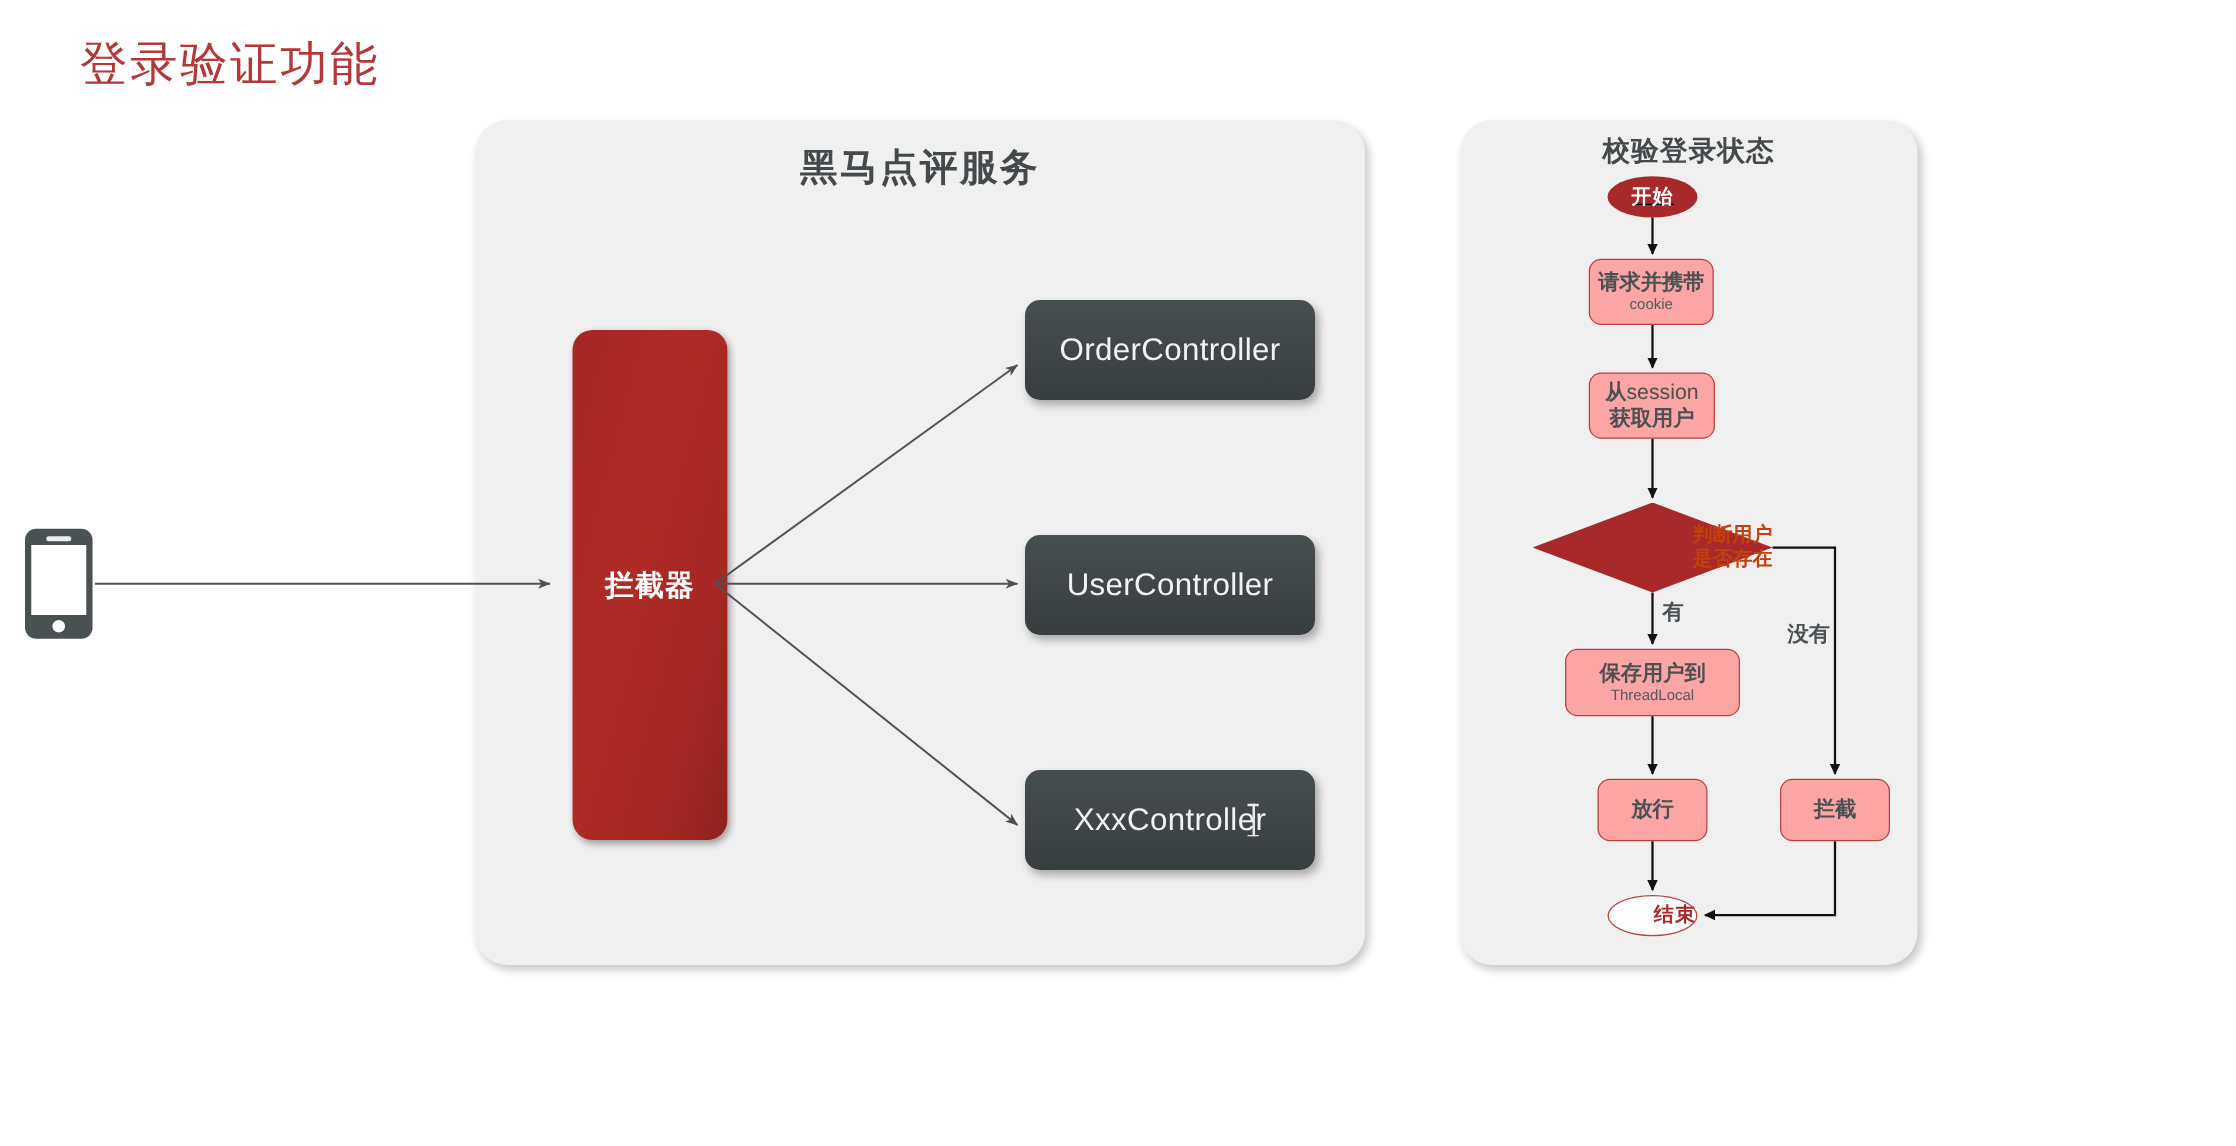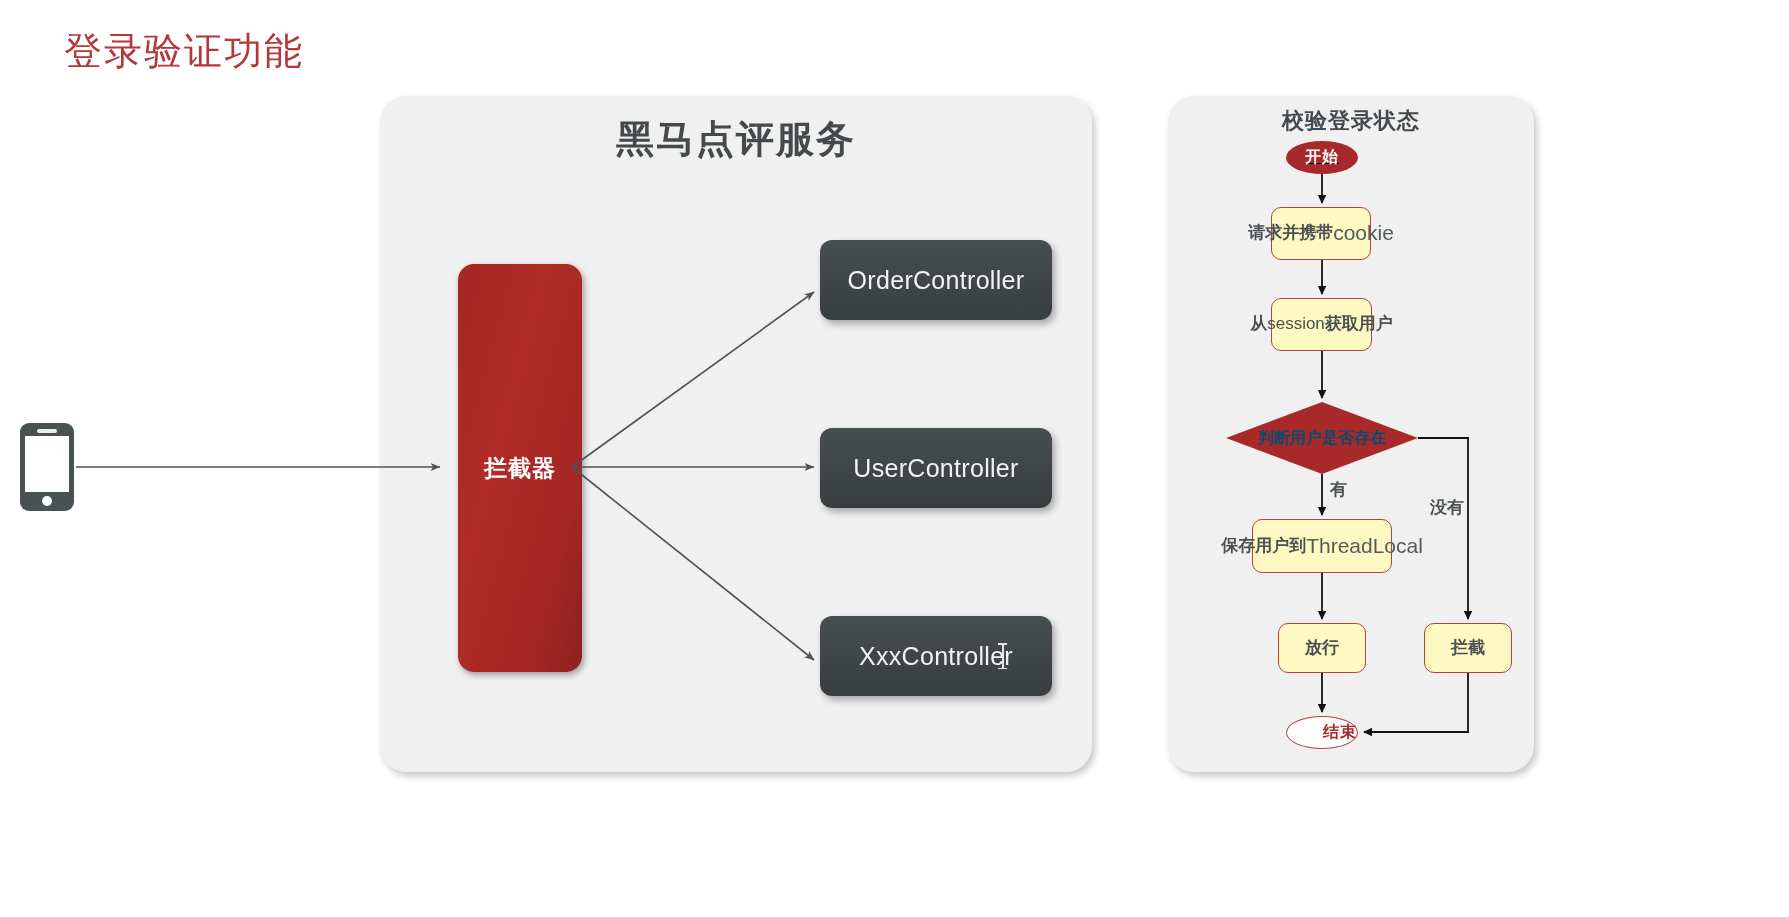--- a/index.html
+++ b/index.html
@@ -51,21 +51,21 @@
     position: absolute;
     left: 0;
     width: 100%;
     text-align: center;
     font-weight: bold;
     color: #444a4c;
     white-space: nowrap;
   }
   #panel-service .panel-title {
     top: 18px;
-    font-size: 38px;
+    font-size: 30px;
     letter-spacing: 2px;
   }
   #panel-flow .panel-title {
     top: 10px;
     font-size: 22px;
     letter-spacing: 1px;
   }
 
   
   #phone {
@@ -185,40 +185,40 @@
     left: 0;
     top: 0;
     width: 1789px;
     height: 917px;
     pointer-events: none;
   }
 
   
   .fnode {
     position: absolute;
-    background: #fef9c3;
+    background: #fca5a5;
     border: 1.6px solid #b8413f;
     border-radius: 10px;
     box-sizing: border-box;
     display: flex;
-    flex-direction: row;
+    flex-direction: column;
     align-items: center;
     justify-content: center;
     text-align: left;
     line-height: 1.18;
   }
   .fnode .cn {
     color: #4b5153;
     font-size: 17px;
     font-weight: bold;
     white-space: nowrap;
   }
   .fnode .en {
     color: #555b5d;
-    font-size: 21px;
+    font-size: 12px;
     font-weight: normal;
     white-space: nowrap;
   }
   .fnode .mix {
     color: #4b5153;
     font-size: 17px;
     white-space: nowrap;
   }
   .fnode .mix b { font-weight: bold; }
   .fnode .mix i { font-style: normal; font-weight: normal; }
@@ -281,24 +281,24 @@
   #node-decision .diamond-shape {
     position: absolute;
     inset: 0;
     background: #a8292a;
     clip-path: polygon(50% 0%, 100% 50%, 50% 100%, 0% 50%);
   }
   #node-decision .diamond-text {
     position: absolute;
     inset: 0;
     display: flex;
-    flex-direction: row;
-    align-items: center;
+    flex-direction: column;
+    align-items: flex-end;
     justify-content: center;
-    color: #0c4a6e;
+    color: #c2410c;
     font-size: 16px;
     font-weight: bold;
     line-height: 1.2;
     text-align: center;
     white-space: nowrap;
   }
 
   
   .edge-label {
     position: absolute;

